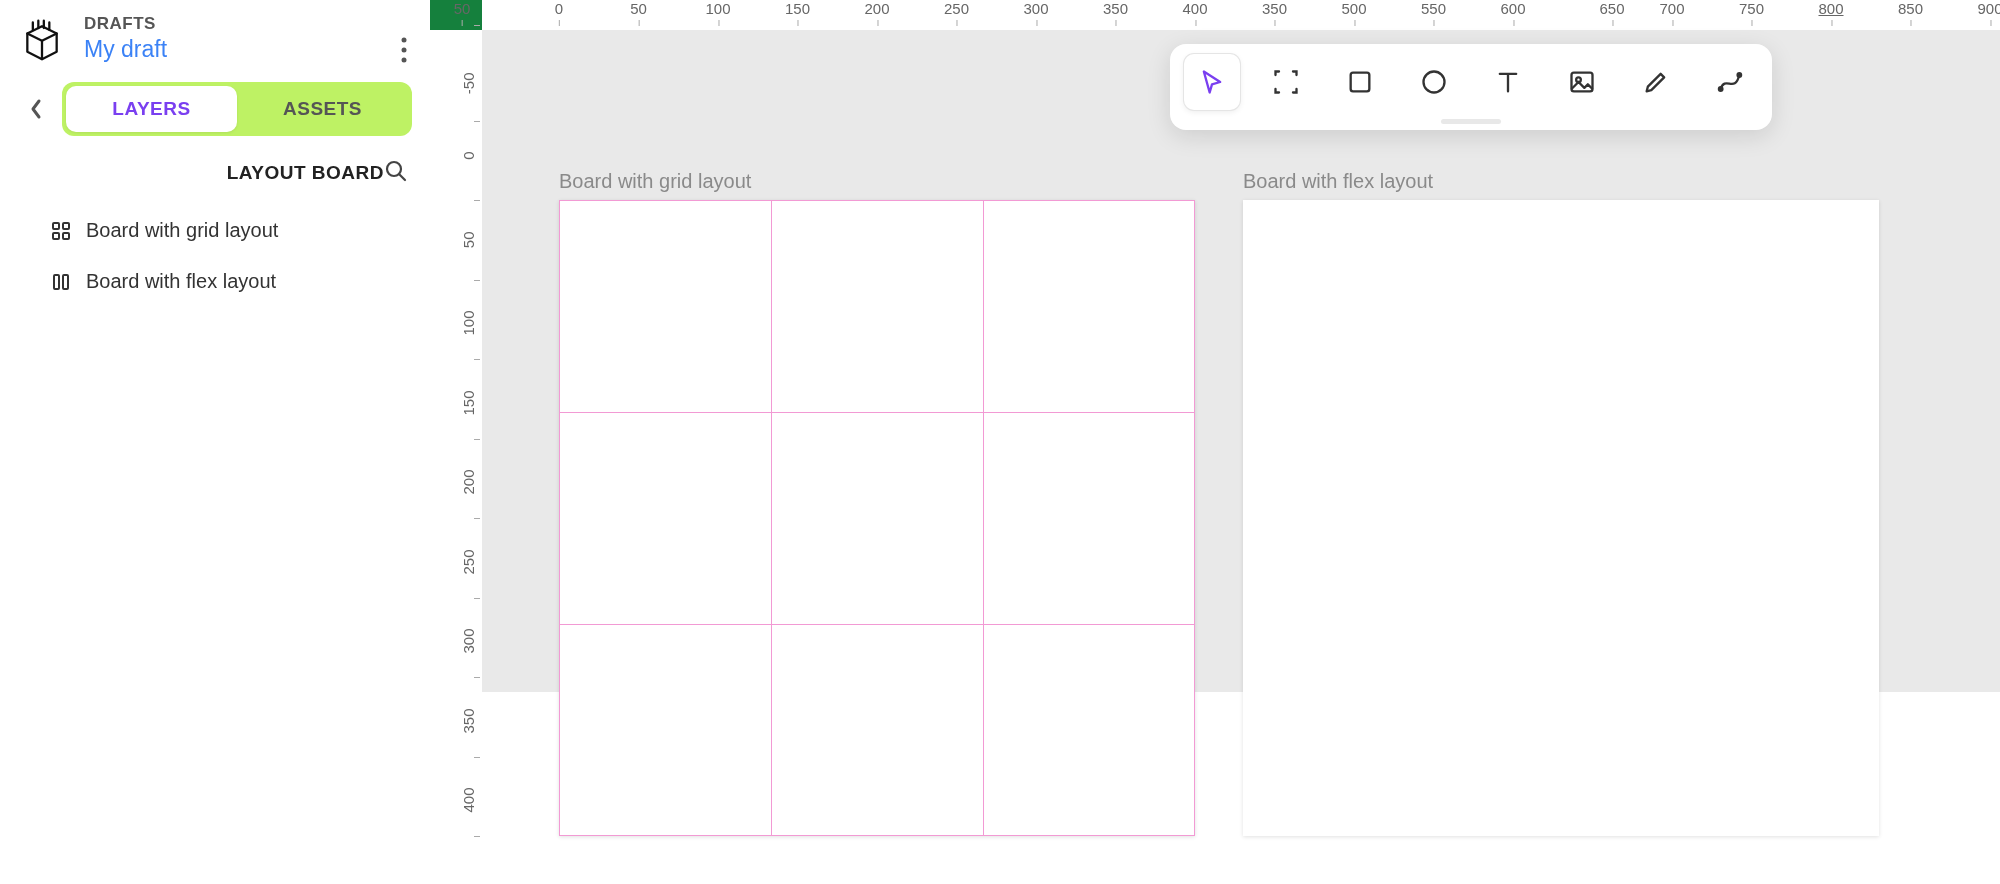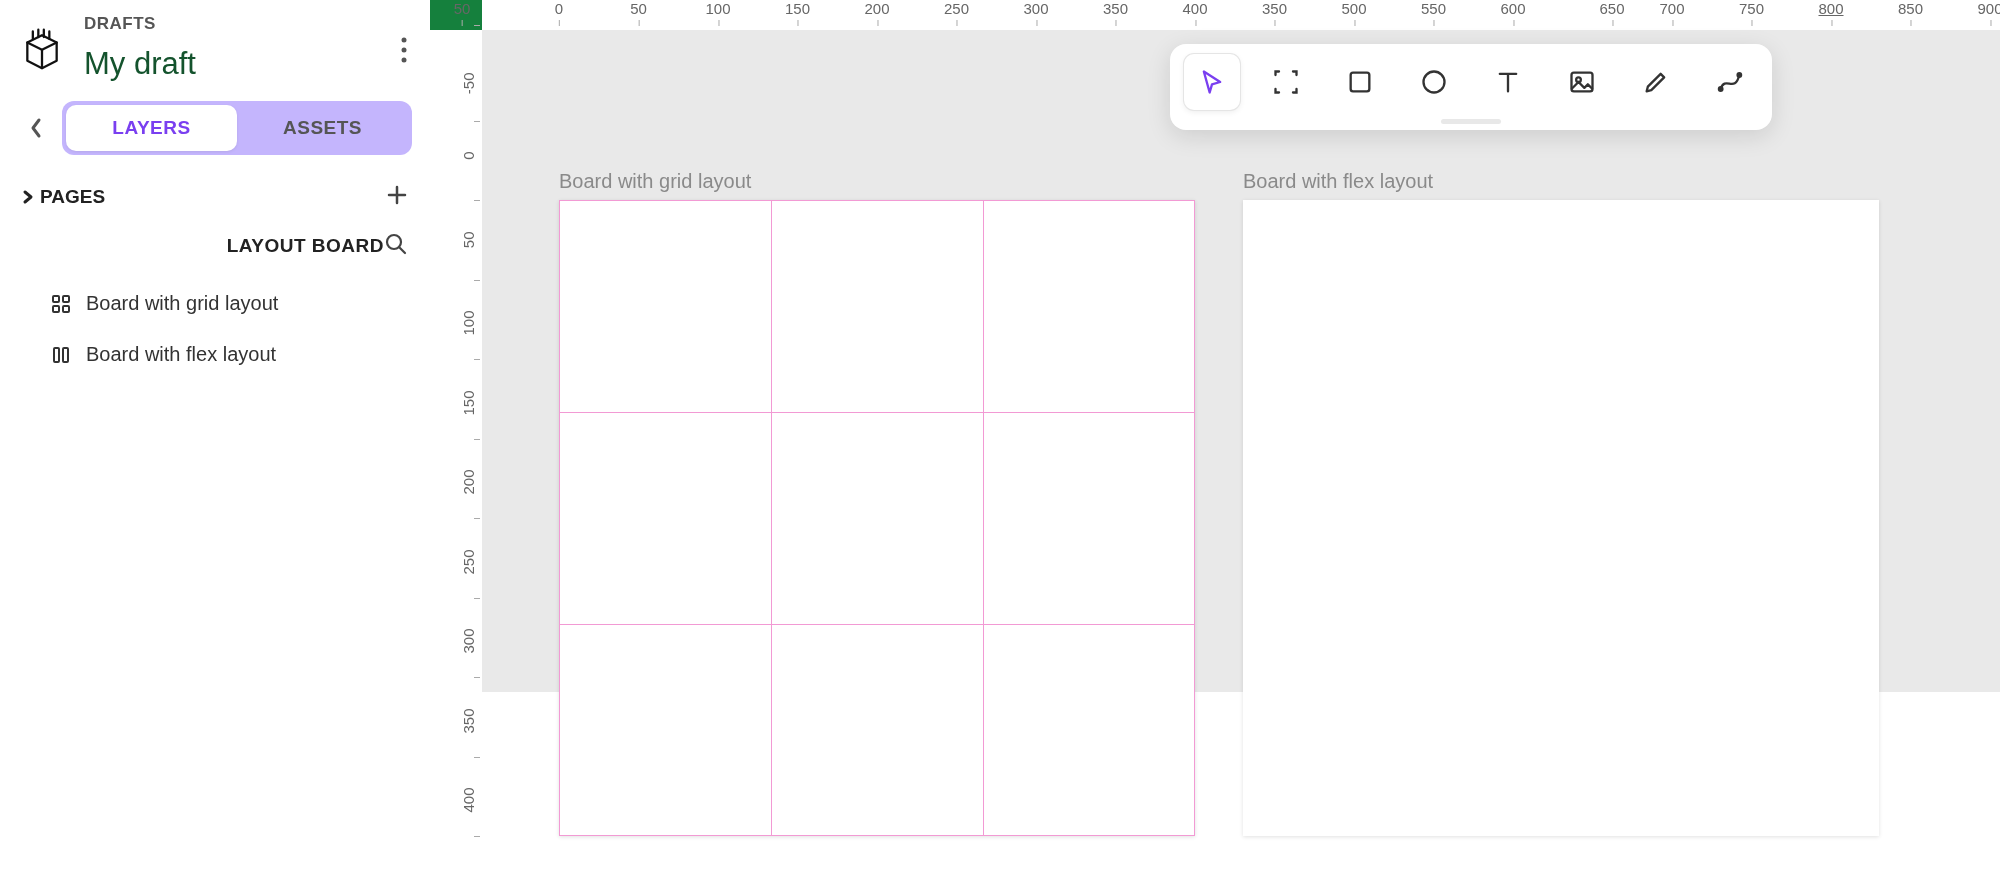--- a/index.html
+++ b/index.html
@@ -14,38 +14,38 @@
     padding-top: 6px;
   }
   .sb-header {
     display: flex; align-items: center;
     padding: 8px 18px 12px 18px;
     position: relative;
     gap: 8px;
   }
   .logo-box { width: 48px; height: 48px; margin-right: 10px; display:flex; align-items:center; justify-content:center; }
   .drafts-label { font-size: 17px; font-weight: 600; color: #555; letter-spacing: .5px; }
-  .draft-title { font-size: 31px; font-weight: 400; color: #14532d; margin-top: 12px; }
+  .draft-title { font-size: 23px; font-weight: 400; color: #3b82f6; margin-top: 2px; }
   .sb-header .more {
     position: absolute; right: 22px; top: 30px;
     color: #555;
   }
   .tabs-row {
     display: flex; align-items: center;
     padding: 6px 18px 10px 18px;
     gap: 8px;
   }
   .back-btn {
     width: 36px; height: 56px;
     display:flex; align-items:center; justify-content:center;
     color:#444;
   }
   .tab-seg {
     flex:1;
-    background: #c4b5fd;
+    background: #bef264;
     border-radius: 12px;
     display:flex;
     padding:4px;
   }
   .tab-btn {
     flex:1;
     text-align:center;
     font-size:19px;
     font-weight:600;
     letter-spacing:.5px;
@@ -182,33 +182,20 @@
       <svg width="14" height="22" viewBox="0 0 14 22" fill="none" stroke="#555" stroke-width="3" stroke-linecap="round" stroke-linejoin="round">
           <path d="M10 3 L4 11 L10 19"></path>
         </svg>
     </div>
     <div class="tab-seg">
       <div class="tab-btn active">LAYERS</div>
       <div class="tab-btn">ASSETS</div>
     </div>
   </div>
 
-  <div class="pages-row">
-    <div class="pages-label">
-      <svg width="12" height="16" viewBox="0 0 12 16" fill="none" stroke="#222" stroke-width="3" stroke-linecap="round" stroke-linejoin="round">
-          <path d="M3 3 L9 8 L3 13"></path>
-        </svg>
-      <span>PAGES</span>
-    </div>
-    <div class="plus-btn">
-      <svg width="22" height="22" viewBox="0 0 22 22" fill="none" stroke="#444" stroke-width="2.5" stroke-linecap="round">
-          <path d="M11 3 V19 M3 11 H19"></path>
-        </svg>
-    </div>
-  </div>
 
   <div class="page-item-row">
     <div class="page-name">LAYOUT BOARD</div>
     <div class="search-btn">
       <svg width="24" height="24" viewBox="0 0 24 24" fill="none" stroke="#444" stroke-width="2.2" stroke-linecap="round">
           <circle cx="10" cy="10" r="7"></circle>
           <path d="M15 15 L21 21"></path>
         </svg>
     </div>
   </div>

